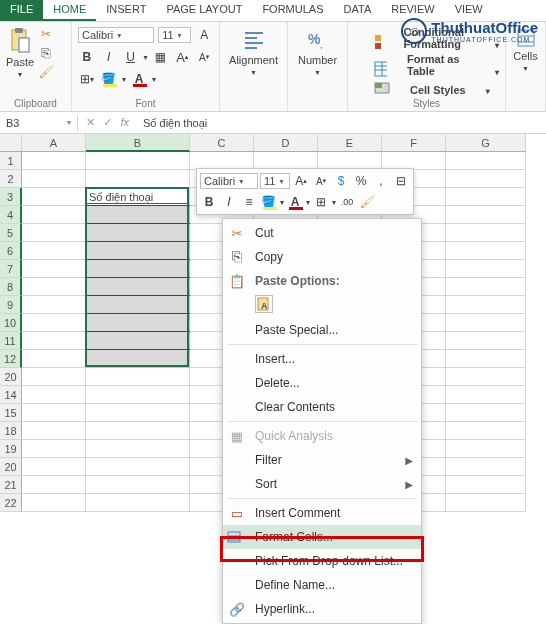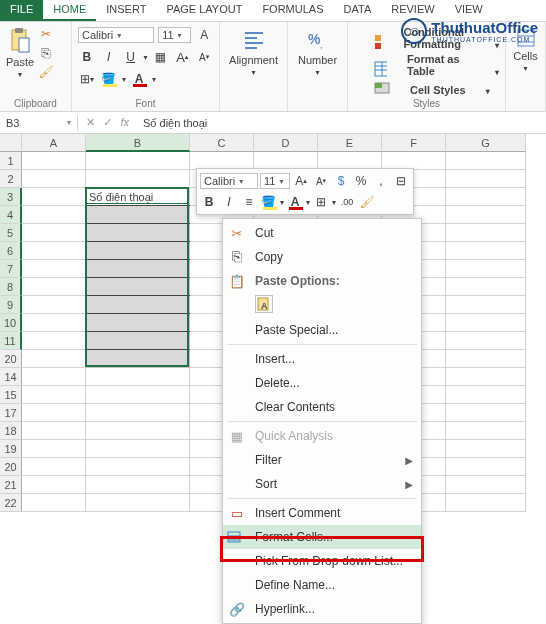--- a/index.html
+++ b/index.html
@@ -348,20 +348,30 @@
         <div class="rowh sel">11</div>
         <div class="cell" style="width: 64px;"></div>
         <div class="cell" style="width: 104px;"></div>
         <div class="cell" style="width: 64px;"></div>
         <div class="cell" style="width: 64px;"></div>
         <div class="cell" style="width: 64px;"></div>
         <div class="cell" style="width: 64px;"></div>
         <div class="cell" style="width: 80px;"></div>
       </div>
       <div class="row">
+        <div class="rowh sel">12</div>
+        <div class="cell" style="width: 64px;"></div>
+        <div class="cell" style="width: 104px;"></div>
+        <div class="cell" style="width: 64px;"></div>
+        <div class="cell" style="width: 64px;"></div>
+        <div class="cell" style="width: 64px;"></div>
+        <div class="cell" style="width: 64px;"></div>
+        <div class="cell" style="width: 80px;"></div>
+      </div>
+      <div class="row">
         <div class="rowh">20</div>
         <div class="cell" style="width: 64px;"></div>
         <div class="cell" style="width: 104px;"></div>
         <div class="cell" style="width: 64px;"></div>
         <div class="cell" style="width: 64px;"></div>
         <div class="cell" style="width: 64px;"></div>
         <div class="cell" style="width: 64px;"></div>
         <div class="cell" style="width: 80px;"></div>
       </div>
       <div class="row">
@@ -369,30 +379,20 @@
         <div class="cell" style="width: 64px;"></div>
         <div class="cell" style="width: 104px;"></div>
         <div class="cell" style="width: 64px;"></div>
         <div class="cell" style="width: 64px;"></div>
         <div class="cell" style="width: 64px;"></div>
         <div class="cell" style="width: 64px;"></div>
         <div class="cell" style="width: 80px;"></div>
       </div>
       <div class="row">
         <div class="rowh">15</div>
-        <div class="cell" style="width: 64px;"></div>
-        <div class="cell" style="width: 104px;"></div>
-        <div class="cell" style="width: 64px;"></div>
-        <div class="cell" style="width: 64px;"></div>
-        <div class="cell" style="width: 64px;"></div>
-        <div class="cell" style="width: 64px;"></div>
-        <div class="cell" style="width: 80px;"></div>
-      </div>
-      <div class="row">
-        <div class="rowh">17</div>
         <div class="cell" style="width: 64px;"></div>
         <div class="cell" style="width: 104px;"></div>
         <div class="cell" style="width: 64px;"></div>
         <div class="cell" style="width: 64px;"></div>
         <div class="cell" style="width: 64px;"></div>
         <div class="cell" style="width: 64px;"></div>
         <div class="cell" style="width: 80px;"></div>
       </div>
       <div class="row">
         <div class="rowh">18</div>

